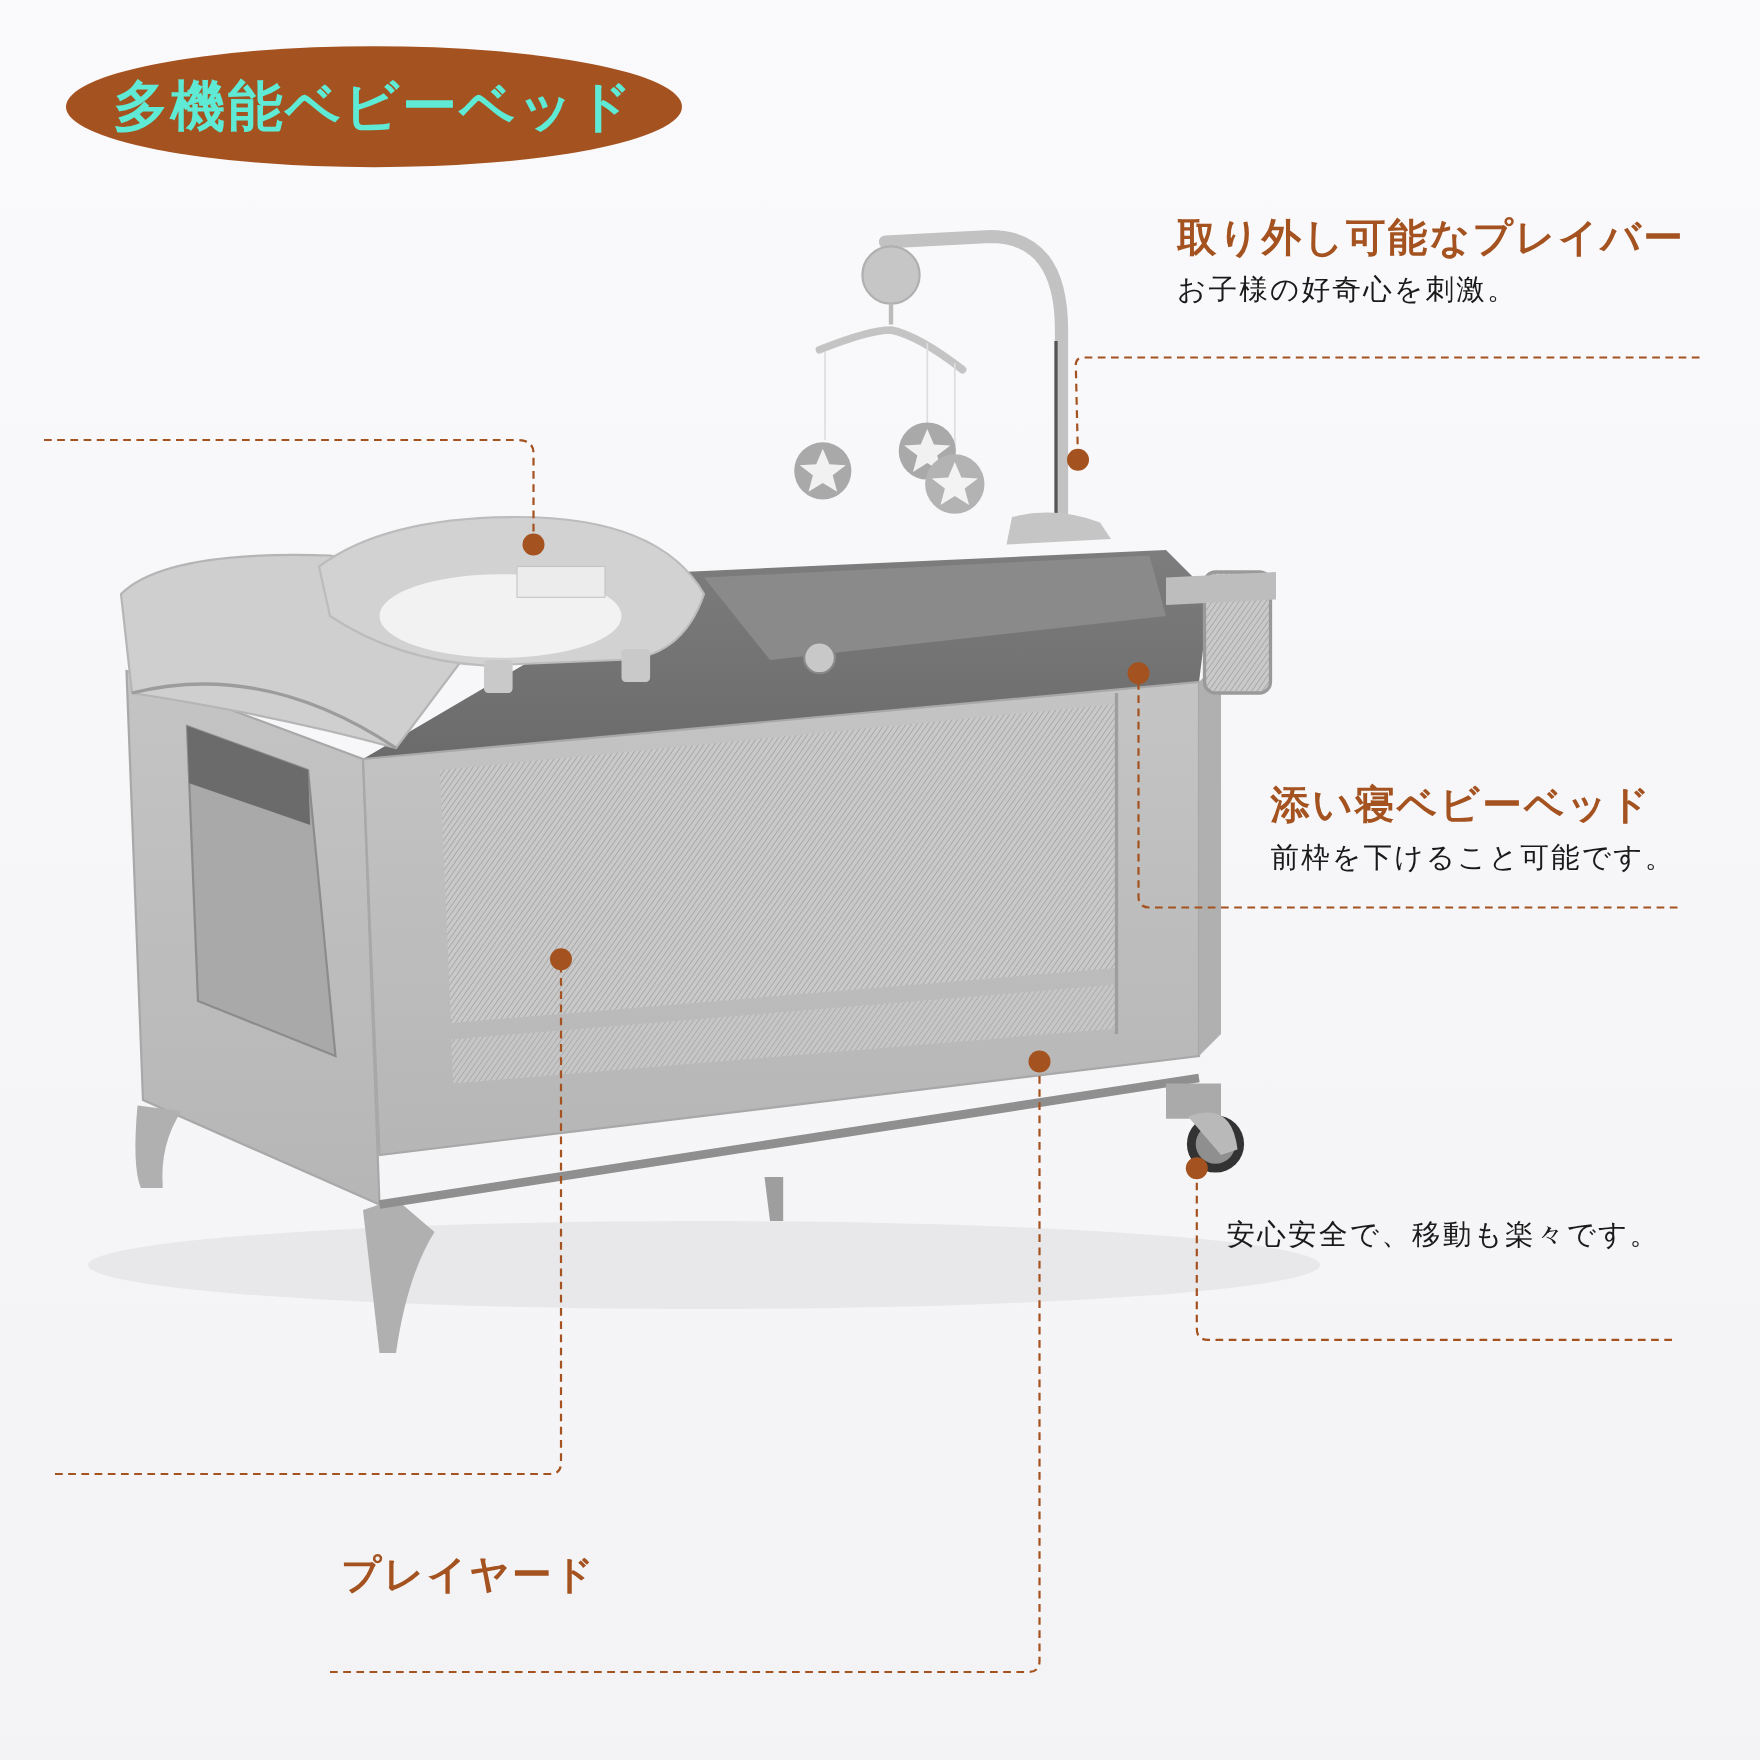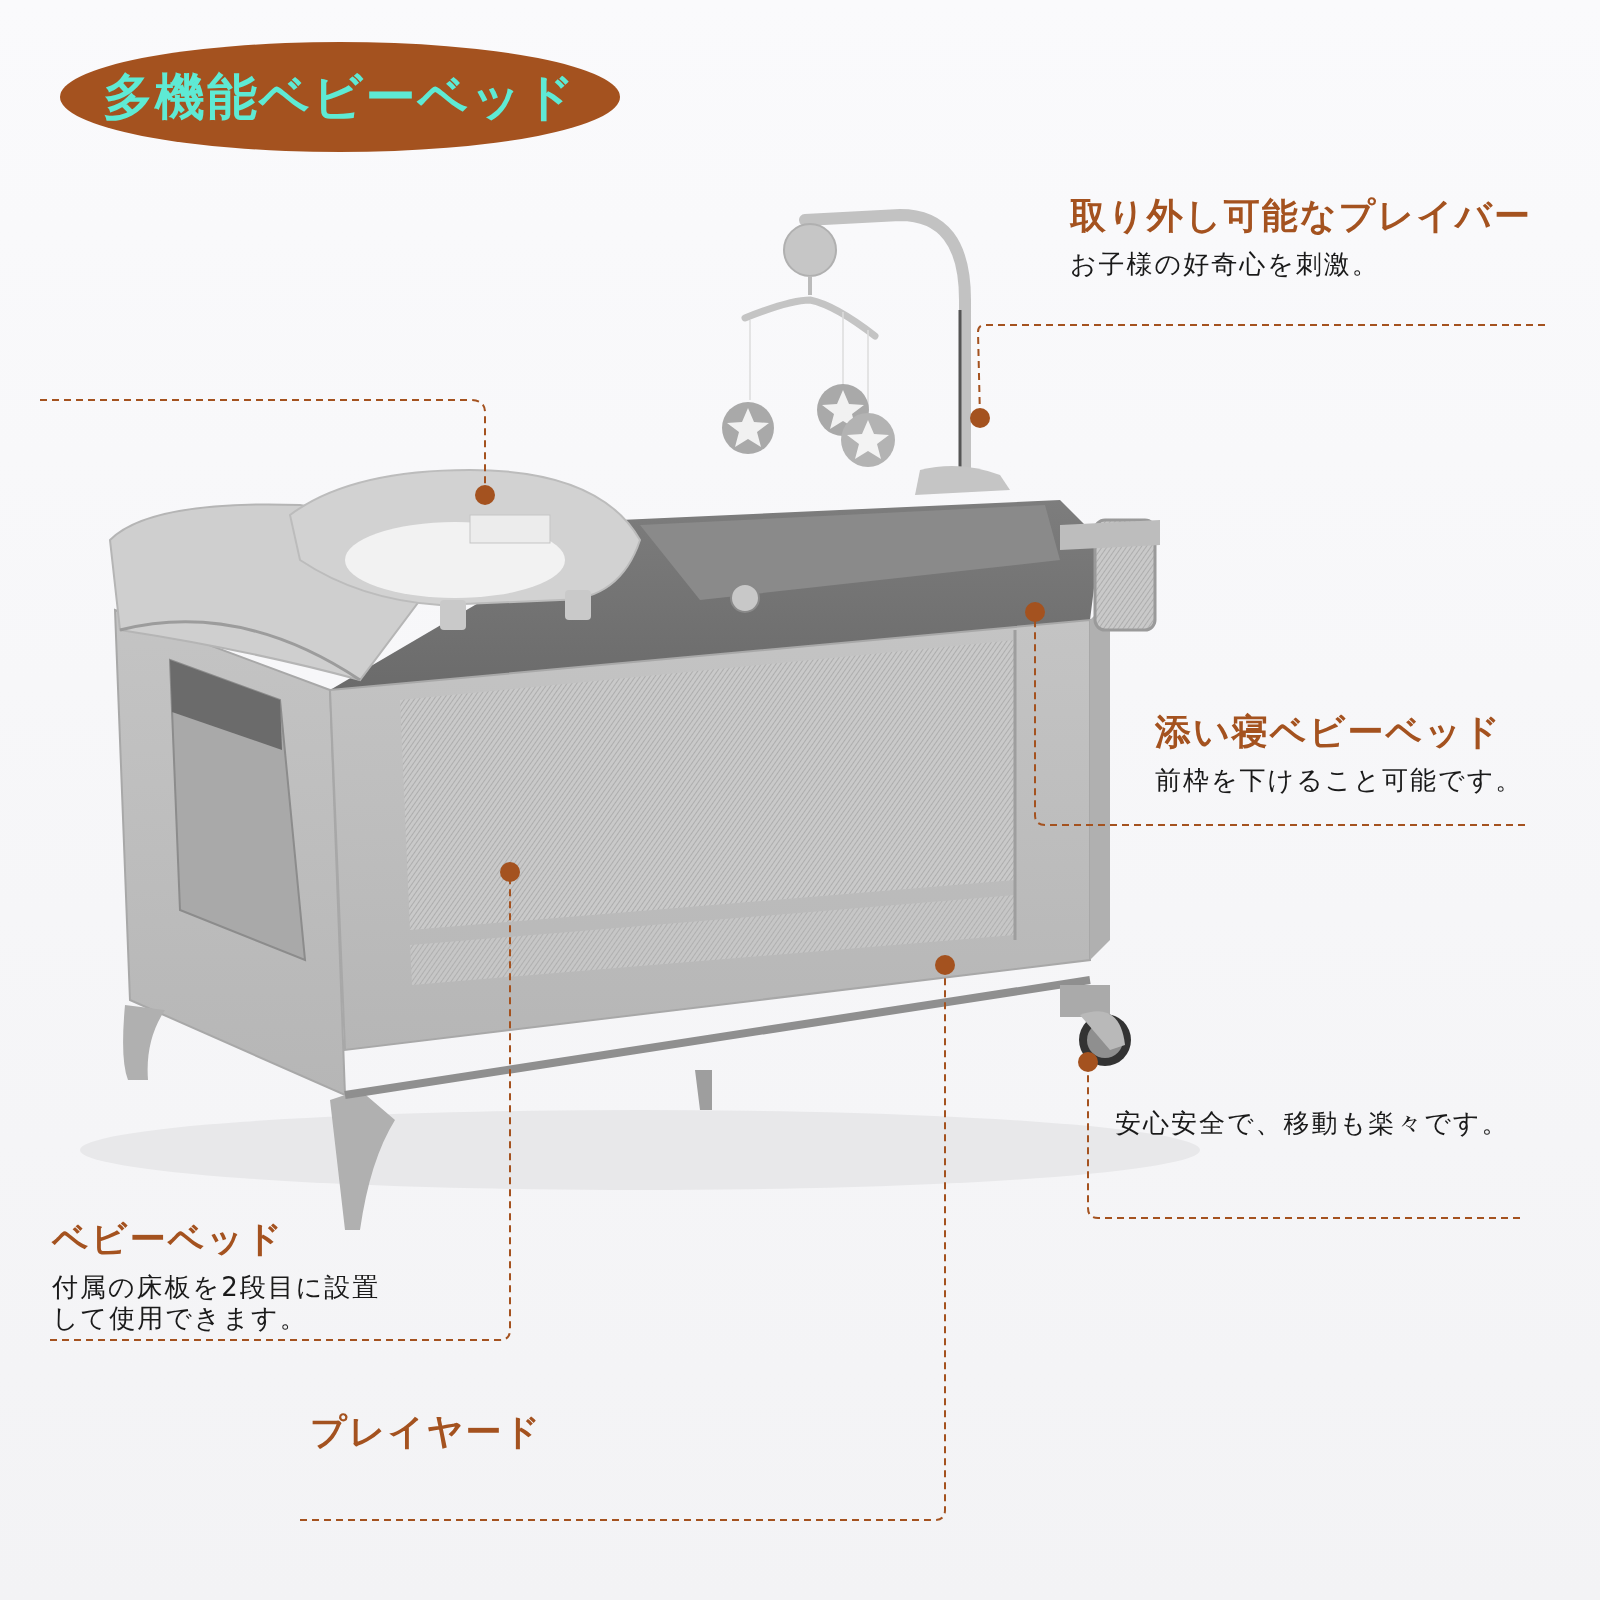--- a/index.html
+++ b/index.html
@@ -144,23 +144,18 @@
 
   <div class="callout" style="left:1155px;top:708px;">
     <div class="title">添い寝ベビーベッド</div>
     <div class="desc">前枠を下けること可能です。</div>
   </div>
 
   <div class="callout" style="left:1115px;top:1100px;">
     <div class="desc">安心安全で、移動も楽々です。</div>
   </div>
 
-  <div class="callout" style="left:52px;top:1215px;">
-    <div class="title">ベビーベッド</div>
-    <div class="desc">付属の床板を2段目に設置
-して使用できます。</div>
-  </div>
 
   <div class="callout" style="left:310px;top:1408px;">
     <div class="title">プレイヤード</div>
   </div>
 
 </div>
 
 </body></html>

